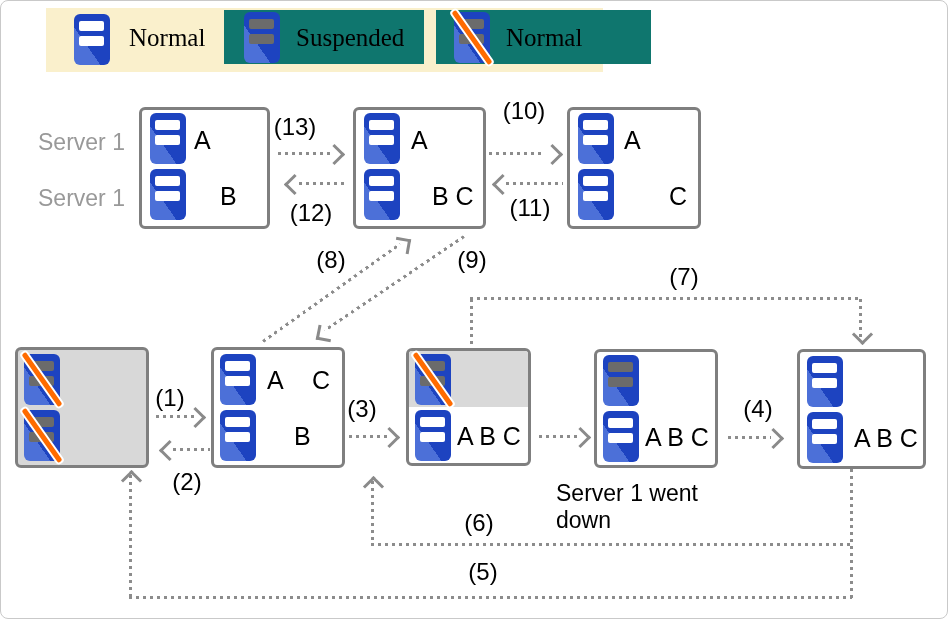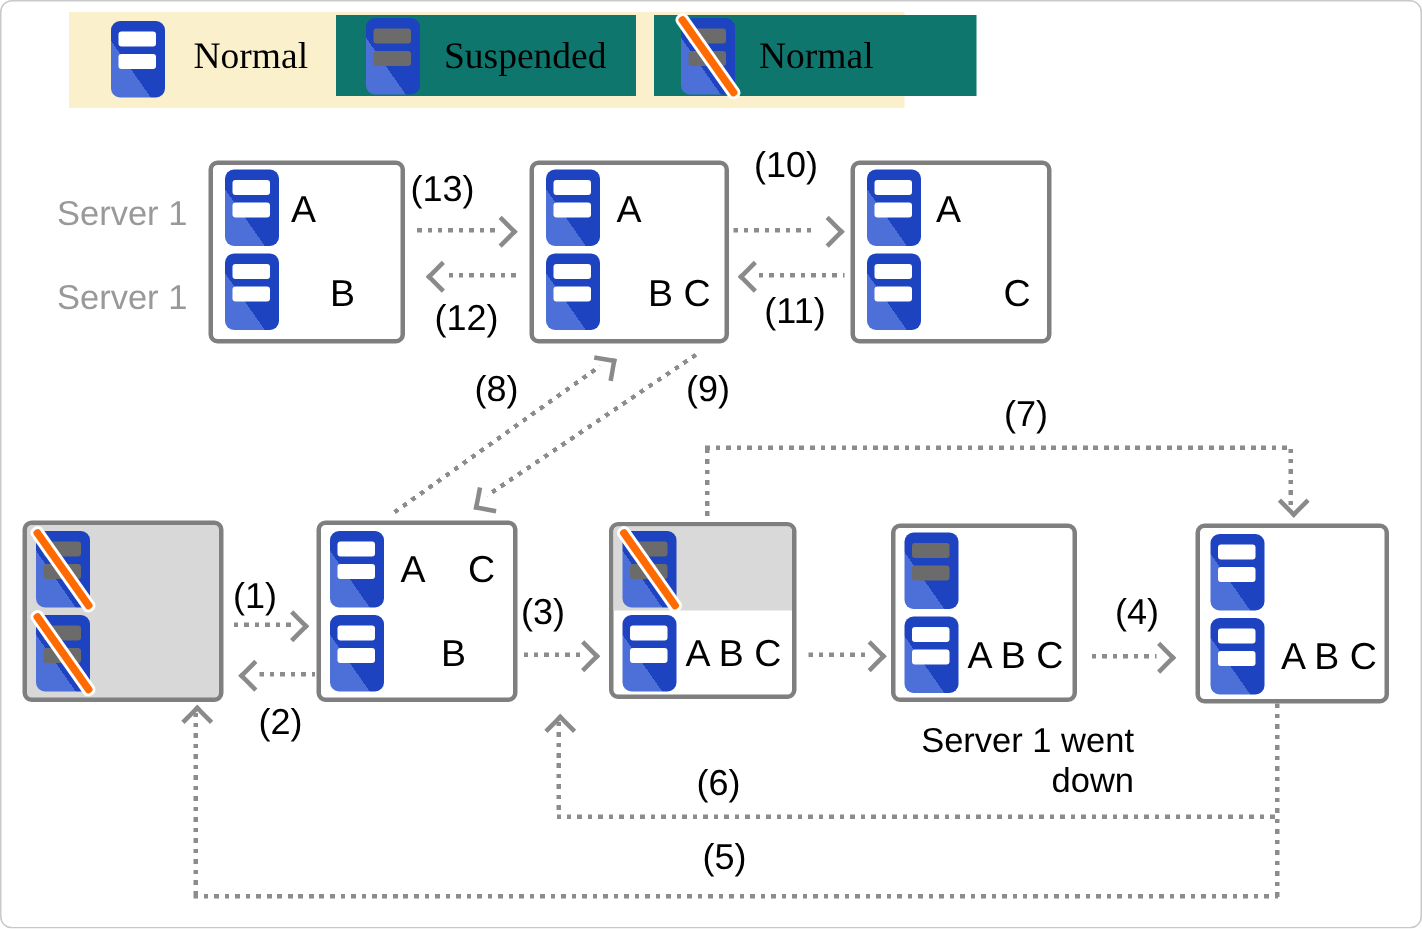--- a/index.html
+++ b/index.html
@@ -28,21 +28,21 @@
   .rowlbl{position:absolute;font-size:23px;line-height:27px;color:#999;white-space:nowrap;}
   
   .dh{position:absolute;height:3px;background:repeating-linear-gradient(90deg,#8c8c8c 0 3px,transparent 3px 7px);}
   .dv{position:absolute;width:3px;background:repeating-linear-gradient(180deg,#8c8c8c 0 3px,transparent 3px 7px);}
   .dd{position:absolute;height:3px;transform-origin:0 50%;
       background:repeating-linear-gradient(90deg,#8c8c8c 0 3px,transparent 3px 7px);}
   .ch{position:absolute;width:12px;height:12px;border-top:3px solid #8a8a8a;border-right:3px solid #8a8a8a;}
   .cvr{transform:rotate(45deg)}.cvl{transform:rotate(-135deg)}
   .cvu{transform:rotate(-45deg)}.cvd{transform:rotate(135deg)}
   .alabel{position:absolute;font-size:24px;transform:translate(-50%,-50%);white-space:nowrap;}
-  .note{position:absolute;left:555px;top:479px;width:200px;text-align:right;
+  .note{position:absolute;left:555px;top:479px;width:200px;text-align:left;
         font-size:23px;line-height:27px;color:#000;}
 </style>
 </head>
 <body>
 
 <div id="canvas">
 
   <div class="legend">
     <div class="srv" style="left:28px;top:6px">
         <i class="bar b1"></i>

